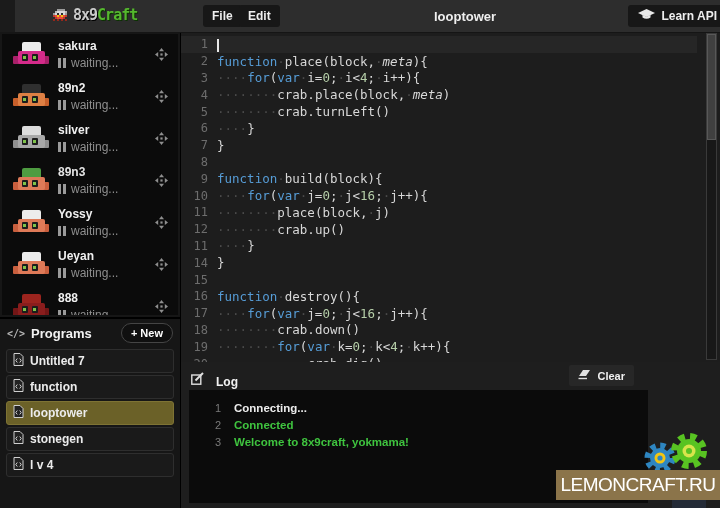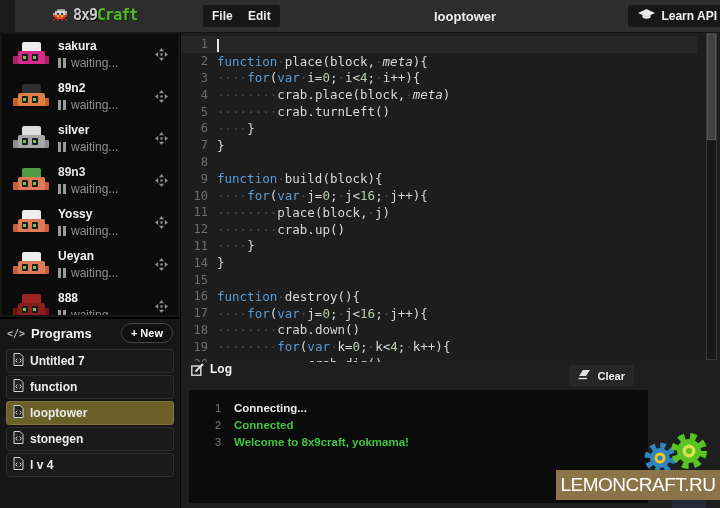--- a/index.html
+++ b/index.html
@@ -62,21 +62,21 @@
   .code .k{color:#569cd6}.code .n{color:#b5cea8}.code .t{color:#d8d8d8}
   .code .i{color:#d8d8d8;font-style:italic}
   .code .dot{color:#4a4a4a}
   .caret{display:inline-block;width:1.5px;height:13px;background:#e8e8e8;vertical-align:middle}
   .sb-track{position:absolute;right:3px;top:1px;bottom:2px;width:9px;background:#181818;
             border:1px solid #3a3a3a}
   .sb-thumb{position:absolute;left:0;top:0;width:9px;height:106px;background:#404040;border:1px solid #585858;
             box-sizing:border-box;cursor:pointer}
   
   .logpanel{position:absolute;left:180px;top:362px;right:0;bottom:0;background:#1e1e1e;border-left:1px solid #000}
-  .log-head{height:27px;position:relative;display:flex;align-items:flex-start;padding-left:10px;gap:6px}
+  .log-head{height:27px;position:relative;display:flex;align-items:flex-end;padding-left:10px;gap:12px}
   .log-title{color:#f2f2f2;font-size:12px;font-weight:bold}
   .clear-btn{position:absolute;right:86px;top:3px;height:21px;background:#272727;border-radius:2px;
              color:#f0f0f0;font-size:11px;font-weight:bold;display:flex;align-items:center;gap:6px;
              padding:0 9px;cursor:pointer}
   .log-body{position:absolute;left:8px;top:28px;width:459px;bottom:5px;background:#0b0b0b;padding-top:9px;
             box-sizing:border-box}
   .log-line{display:flex;height:17px;align-items:center;font-size:11.5px;font-weight:600}
   .log-ln{flex:none;width:32px;text-align:right;color:#7a7a7a;font-weight:400;font-size:11px}
   .log-txt{margin-left:13px}
   

